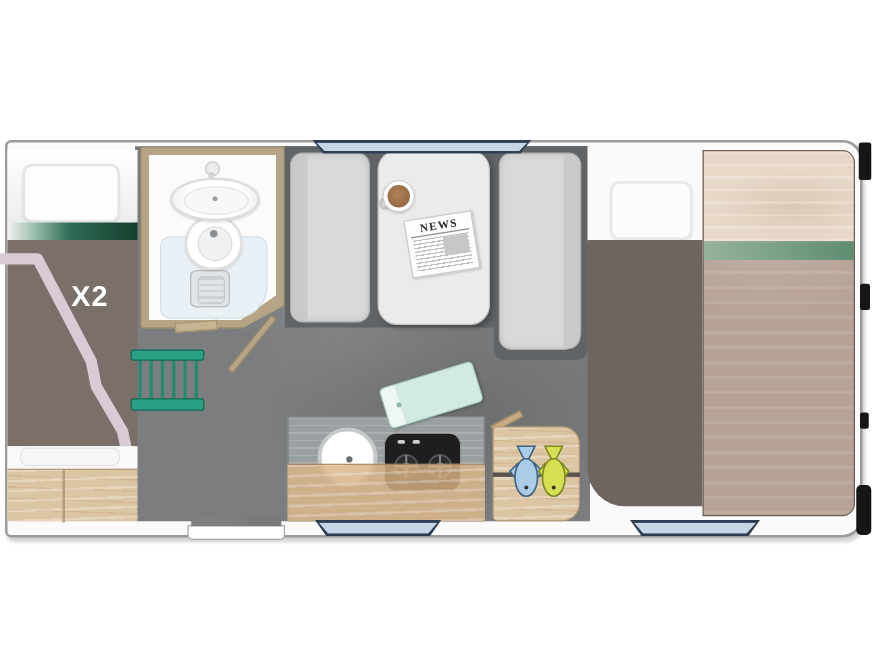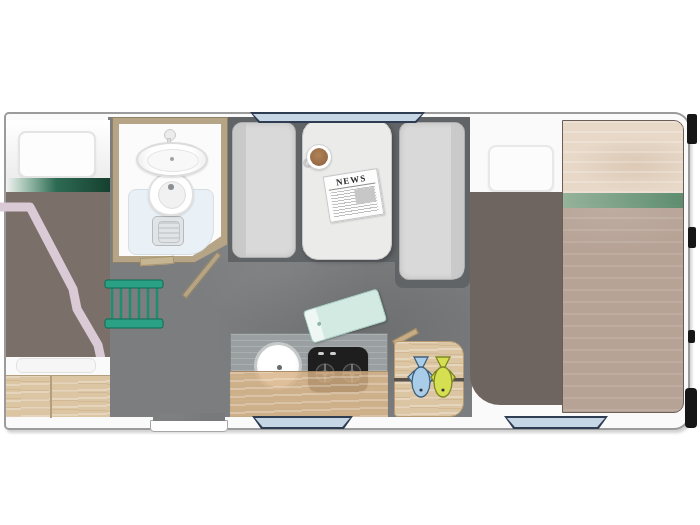--- a/index.html
+++ b/index.html
@@ -55,20 +55,21 @@
   <div class="abs platform" style="left:228px;top:117px;width:242px;height:145px;"></div>
   <div class="abs platform" style="left:395px;top:117px;width:75px;height:171px;border-radius:0 0 8px 8px;"></div>
 
   <div class="abs" style="left:6px;top:120px;width:104px;height:58px;background:linear-gradient(180deg,#ffffff,#ededed);"></div>
   <div class="abs" style="left:18px;top:131px;width:78px;height:47px;background:#fdfdfd;border:2px solid #e4e4e4;border-radius:8px;box-sizing:border-box;box-shadow:0 1px 2px rgba(0,0,0,.08);"></div>
   <div class="abs" style="left:6px;top:178px;width:104px;height:14px;background:linear-gradient(90deg,#f2f2f2 0%,#9dbfae 20%,var(--stripe-green-mid) 48%,var(--stripe-green-dark) 100%);"></div>
   <div class="abs" style="left:6px;top:192px;width:104px;height:165px;background:var(--blanket-brown);"></div>
   <svg class="abs" style="left:0;top:195px;" width="115" height="170" viewBox="0 0 115 170">
     <polyline points="0,12 30,12 73,94 77,114 98,150 101,164" fill="none" style="stroke:var(--pink-trim);" stroke-width="9" stroke-linejoin="round" stroke-linecap="round"></polyline>
   </svg>
+  <div class="abs label-x2" style="left:40px;top:224px;width:64px;">X2</div>
   <div class="abs" style="left:6px;top:357px;width:104px;height:18px;background:var(--white-soft);"></div>
   <div class="abs" style="left:16px;top:358px;width:80px;height:15px;background:#f6f6f6;border:1px solid #e2e2e2;border-radius:6px;box-sizing:border-box;"></div>
   <div class="abs woodgrain" style="left:6px;top:375px;width:104px;height:42px;border-top:1px solid #b59d7d;box-sizing:border-box;">
     <div class="abs" style="left:0;top:0;width:46px;height:42px;border-right:2px solid #b59d7d;box-sizing:border-box;"></div>
   </div>
 
   <svg class="abs" style="left:104px;top:277px;" width="62" height="56" viewBox="0 0 62 56">
     <g stroke-width="2.5" style="stroke:#1f8e70;">
       <line x1="8" y1="8" x2="8" y2="46"></line>
         <line x1="17" y1="8" x2="17" y2="46"></line>

